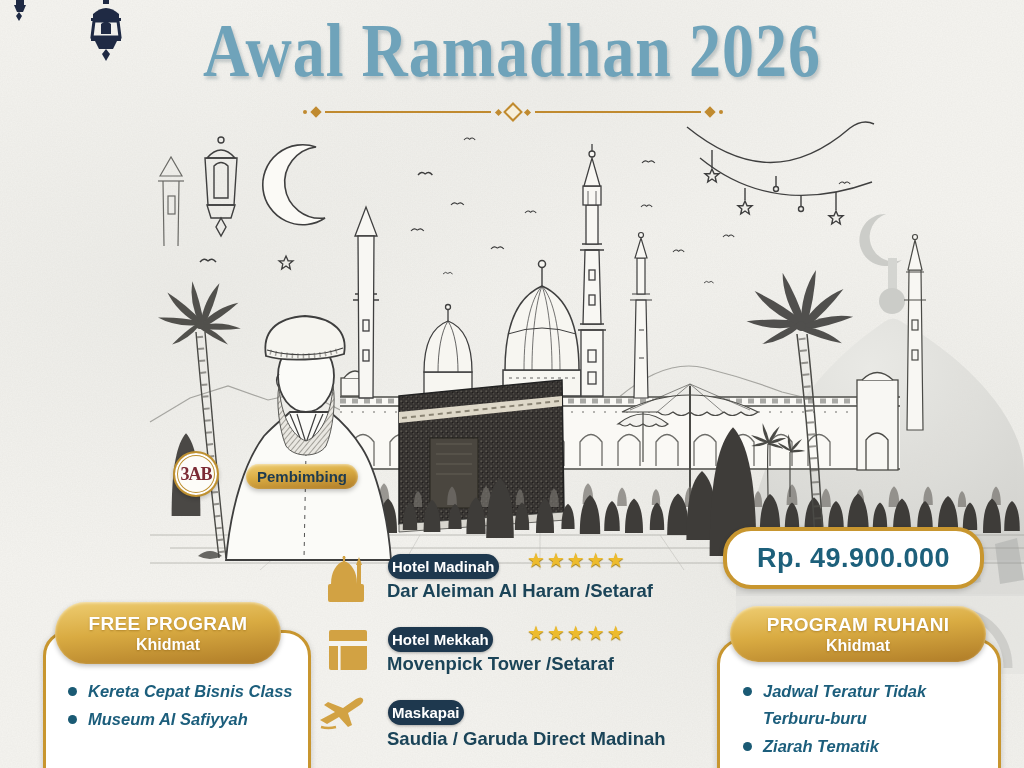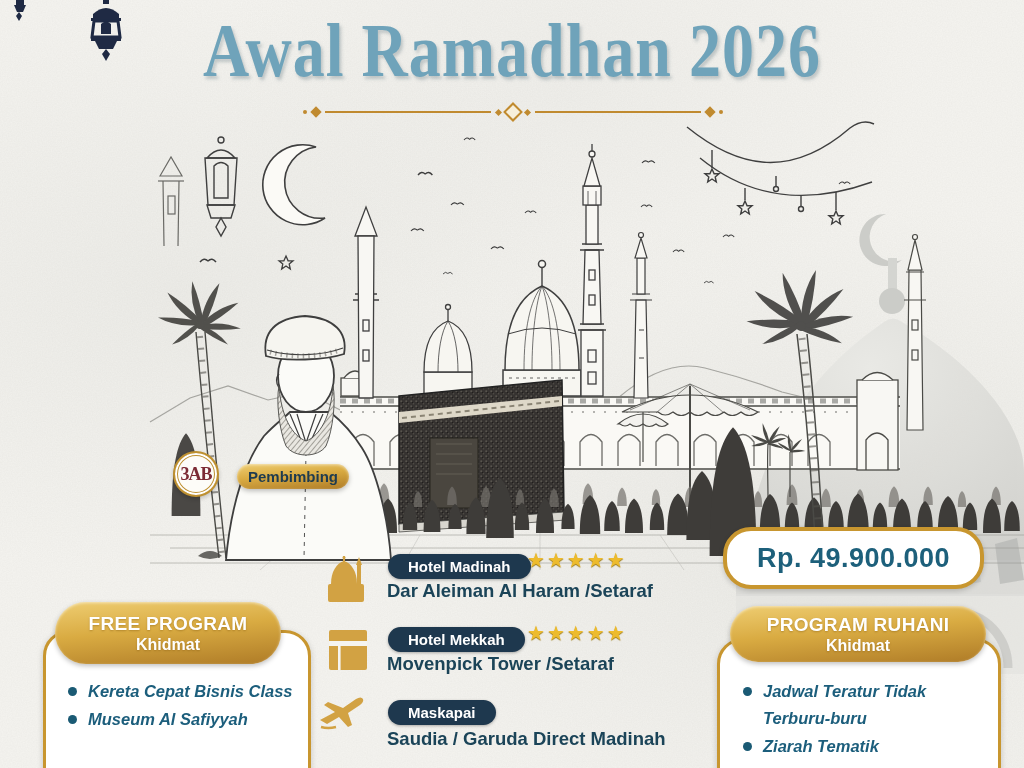--- a/index.html
+++ b/index.html
@@ -37,35 +37,35 @@
     border-radius:999px;box-shadow:0 2px 5px rgba(0,0,0,.25), inset 0 1px 3px rgba(255,255,255,.55);
     display:flex;align-items:center;justify-content:center;
   }
   .whitepill{
     background:#ffffff;border:3px solid #C8962F;border-radius:999px;
     box-shadow:0 2px 5px rgba(0,0,0,.18);
     display:flex;align-items:center;justify-content:center;
   }
   .darkbadge{
     position:absolute;background:#1E384E;color:#fff;border-radius:999px;
-    font-size:15px;font-weight:700;padding:3px 20px;line-height:19px;
+    font-size:15px;font-weight:700;padding:3px 4px;line-height:19px;
     box-shadow:0 1px 3px rgba(0,0,0,.3);z-index:10;white-space:nowrap;
   }
   .stars{position:absolute;z-index:10;color:#EDBB2D;font-size:20px;letter-spacing:2px;
     text-shadow:0 1px 1px #9c7a16;white-space:nowrap;}
   .hotelname{position:absolute;z-index:10;font-size:18.5px;font-weight:800;color:#1B4458;white-space:nowrap;}
 
   .logo-3ab{
     position:absolute;left:173px;top:451px;width:42px;height:42px;border-radius:50%;z-index:11;
     background:#fdfcf8;border:2px solid #BE9030;
     box-shadow:inset 0 0 0 2px #fff, inset 0 0 0 3px #BE9030, 0 2px 4px rgba(0,0,0,.2);
     display:flex;align-items:center;justify-content:center;
     font-family:"Liberation Serif",serif;font-weight:700;font-size:18px;letter-spacing:-1px;color:#7C2B35;
   }
-  .pembimbing{position:absolute;left:237px;top:464px;width:112px;height:25px;z-index:11;
+  .pembimbing{position:absolute;left:246px;top:464px;width:112px;height:25px;z-index:11;
     font-size:15px;font-weight:800;color:#1E3B4F;}
   .brothers{position:absolute;left:171px;top:497px;width:211px;height:31px;z-index:11;
     font-size:19px;font-weight:800;color:#1E3B4F;}
 
   .harga-gold{position:absolute;left:776px;top:528px;width:152px;height:42px;z-index:10;
     color:#fff;align-items:flex-end;padding-top:11px;box-sizing:border-box;
     text-shadow:0 1px 2px rgba(120,80,10,.4);}
   .harga-gold .lbl{font-size:20px;font-weight:800;letter-spacing:.5px;}
   .harga-gold .sub{font-size:11px;font-weight:800;margin-left:6px;margin-top:3px;}
   .price-pill{position:absolute;left:723px;top:527px;width:253px;height:54px;z-index:11;

